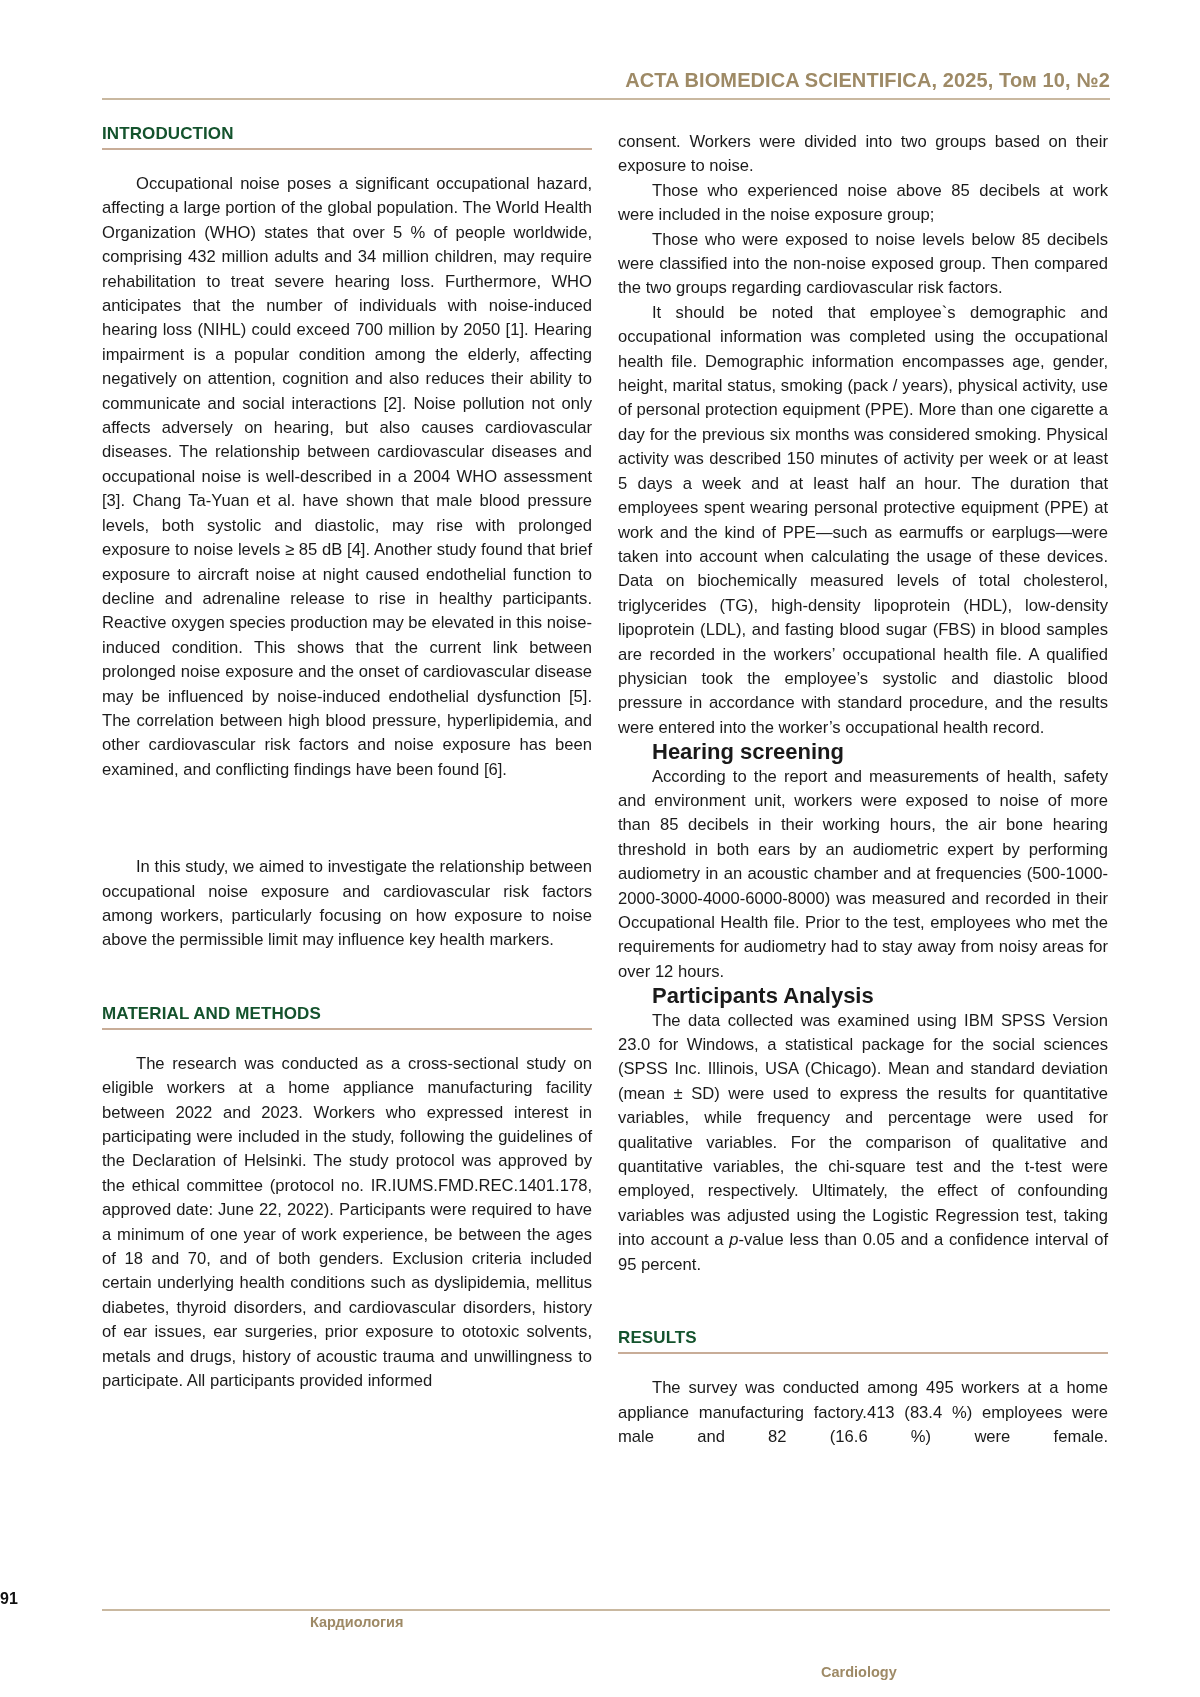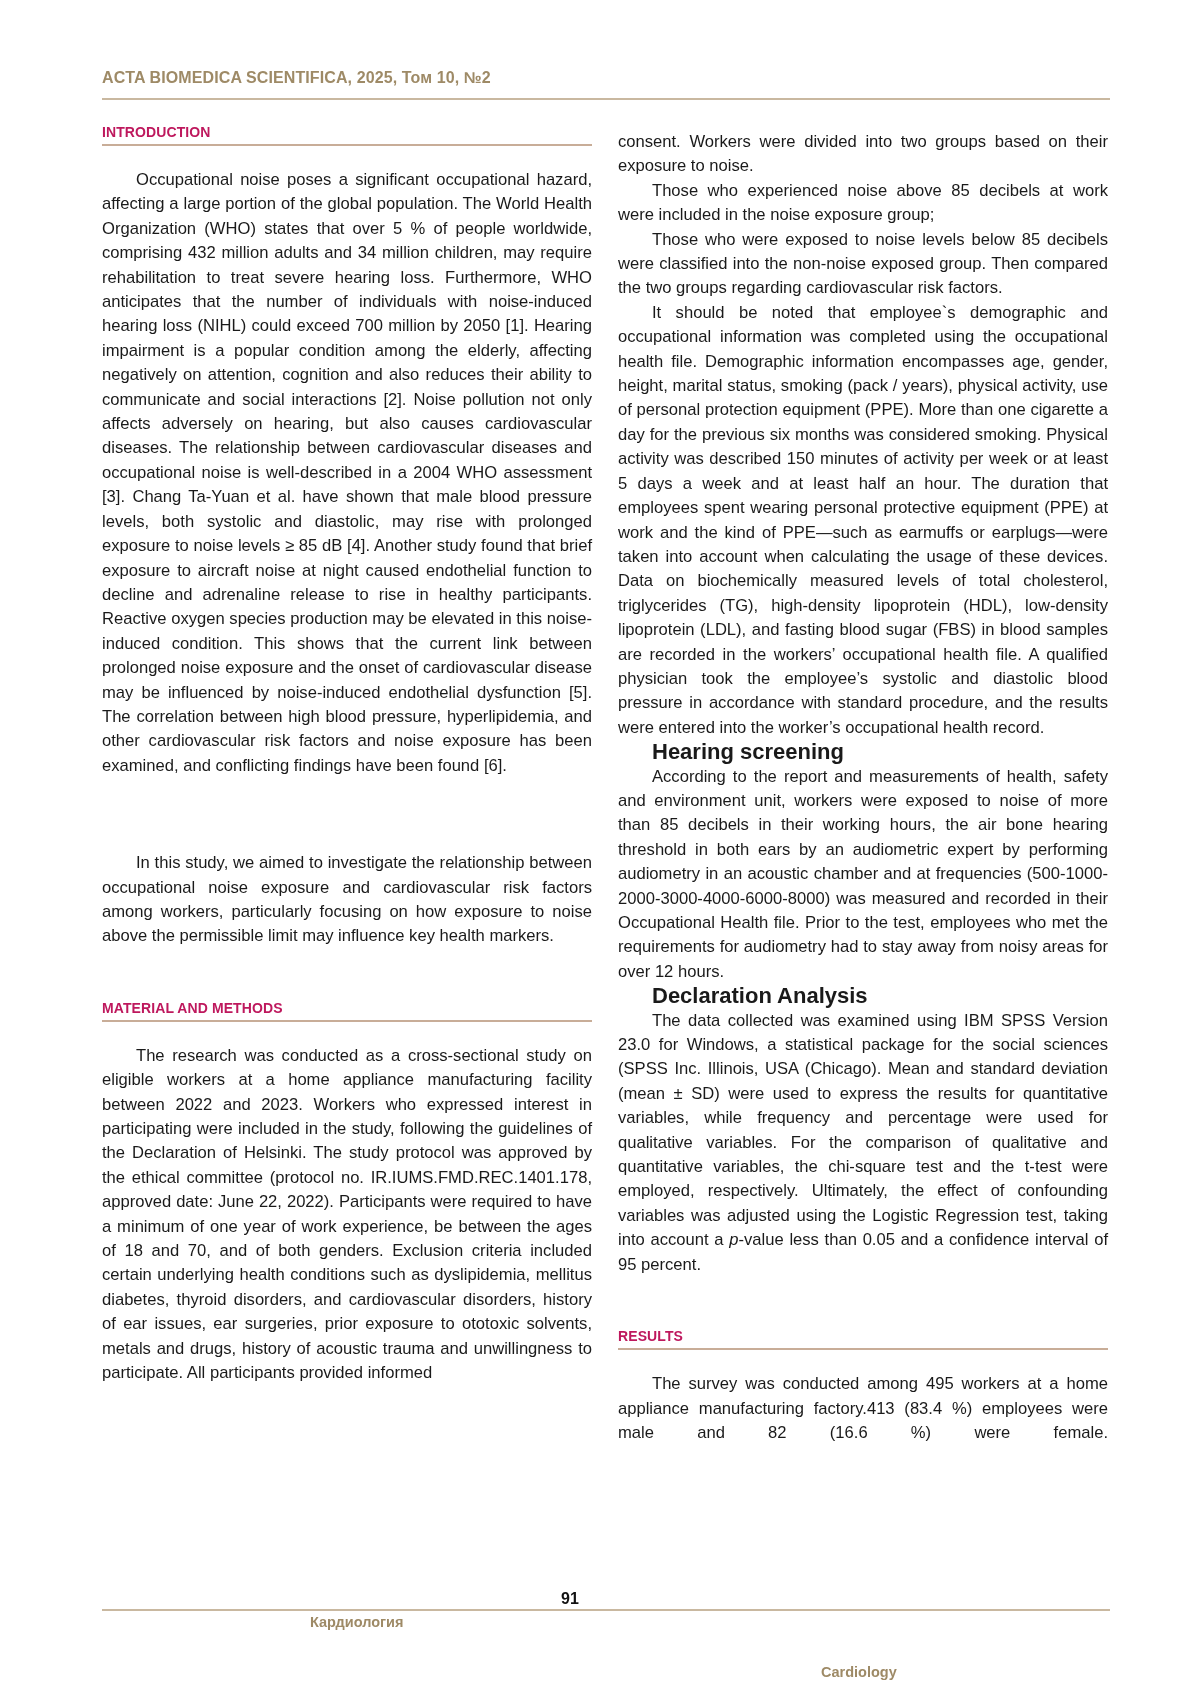--- a/index.html
+++ b/index.html
@@ -1,31 +1,31 @@
 <!DOCTYPE html>
 <html><head>
   <meta charset="utf-8">
   <style>
     html, body { margin: 0; padding: 0; background: #ffffff; }
     body { width: 1200px; height: 1697px; position: relative; overflow: hidden;
       font-family: "Liberation Sans", "DejaVu Sans", sans-serif; color: #1a1a1a; }
-    .running-head { position: absolute; left: 102px; top: 69px; width: 1008px; text-align: left;
-      font-family: "Liberation Sans", sans-serif; font-weight: bold; font-size: 16px; color: #9e8a66; letter-spacing: 0.1px; }
+    .running-head { position: absolute; left: 102px; top: 69px; width: 1008px; text-align: right;
+      font-family: "Liberation Sans", sans-serif; font-weight: bold; font-size: 20px; color: #9e8a66; letter-spacing: 0.1px; }
     .head-rule { position: absolute; left: 102px; top: 98px; width: 1008px; height: 2px; background: #c9b8a0; }
     .col { position: absolute; top: 124px; width: 490px; }
     .col-left { left: 102px; }
     .col-right { left: 618px; }
-    .section-title { font-family: "Liberation Sans", sans-serif; font-weight: bold; font-size: 14px;
-      color: #be185d; margin: 0; padding-bottom: 4px; border-bottom: 2px solid #c8ad98; letter-spacing: 0.1px; }
+    .section-title { font-family: "Liberation Sans", sans-serif; font-weight: bold; font-size: 17px;
+      color: #14532d; margin: 0; padding-bottom: 4px; border-bottom: 2px solid #c8ad98; letter-spacing: 0.1px; }
     p { margin: 0; font-size: 16.6px; line-height: 24.4px; text-align: justify; hyphens: manual; }
     p.ind { text-indent: 34px; }
     .gap-title { height: 22px; }
     .subhead { font-weight: bold; font-size: 22px; line-height: 24.4px; padding-left: 34px; margin: 0; }
     .spacer-sec { height: 51px; }
-    .page-num { position: absolute; left: 0; width: 1140px; top: 1590px; text-align: center;
+    .page-num { position: absolute; left: 0; width: 1140px; top: 1590px; text-align: left;
       font-weight: bold; font-size: 16px; color: #111; }
     .foot-rule { position: absolute; left: 102px; top: 1609px; width: 1008px; height: 2px; background: #c9b8a0; }
     .foot-left { position: absolute; left: 310px; top: 1614px; font-weight: bold; font-size: 14.5px; color: #9e8a66; }
     .foot-right { position: absolute; left: 821px; top: 1664px; font-weight: bold; font-size: 14.5px; color: #9e8a66; }
     em { font-style: italic; }
   </style>
 </head>
 <body>
 
 <div class="running-head">ACTA BIOMEDICA SCIENTIFICA, 2025, Том 10, №2</div>
@@ -48,21 +48,21 @@
 
 <div class="col col-right" style="top:130px;">
   <p>consent. Workers were divided into two groups based on their exposure to noise.</p>
   <p class="ind">Those who experienced noise above 85 decibels at work were included in the noise exposure group;</p>
   <p class="ind">Those who were exposed to noise levels below 85 decibels were classified into the non-noise exposed group. Then compared the two groups regarding cardio­vascular risk factors.</p>
   <p class="ind">It should be noted that employee`s demograph­ic and occupational information was completed using the occupational health file. Demographic information encompasses age, gender, height, marital status, smok­ing (pack / years), physical activity, use of personal pro­tection equipment (PPE). More than one cigarette a day for the previous six months was considered smoking. Phys­ical activity was described 150 minutes of activity per week or at least 5 days a week and at least half an hour. The du­ration that employees spent wearing personal protective equipment (PPE) at work and the kind of PPE—such as ear­muffs or earplugs—were taken into account when calcu­lating the usage of these devices. Data on biochemically measured levels of total cholesterol, triglycerides (TG), high-density lipoprotein (HDL), low-density lipoprotein (LDL), and fasting blood sugar (FBS) in blood samples are recorded in the workers’ occupational health file. A qual­ified physician took the employee’s systolic and diastolic blood pressure in accordance with standard procedure, and the results were entered into the worker’s occupation­al health record.</p>
 
   <div class="subhead">Hearing screening</div>
   <p class="ind">According to the report and measurements of health, safety and environment unit, workers were exposed to noise of more than 85 decibels in their working hours, the air bone hearing threshold in both ears by an audio­metric expert by performing audiometry in an acoustic chamber and at frequencies (500-1000-2000-3000-4000-6000-8000) was measured and recorded in their Occu­pational Health file. Prior to the test, employees who met the requirements for audiometry had to stay away from noisy areas for over 12 hours.</p>
 
-  <div class="subhead">Declaration Analysis</div>
+  <div class="subhead">Participants Analysis</div>
   <p class="ind"><span>The data collected was examined using IBM SPSS Ver­sion 23.0 for Windows, a statistical package for the social sciences (SPSS Inc. Illinois, USA (Chicago). Mean and stan­dard deviation (mean ± SD) were used to express the results for quantitative variables, while frequency and percentage were used for qualitative variables. For the comparison of qualitative and quantitative variables, the chi-square test and the t-test were employed, respectively. Ultimate­ly, the effect of confounding variables was adjusted using the Logistic Regression test, taking into account a </span><em>p</em><span>-value less than 0.05 and a confidence interval of 95 percent.</span></p>
 
   <div class="spacer-sec"></div>
   <h2 class="section-title">RESULTS</h2>
   <div class="gap-title"></div>
   <p class="ind" style="text-align-last: justify;">The survey was conducted among 495 workers at a home appliance manufacturing factory.413 (83.4 %) employees were male and 82 (16.6 %) were female.</p>
 </div>
 
 <div class="page-num">91</div>
 <div class="foot-rule"></div>

